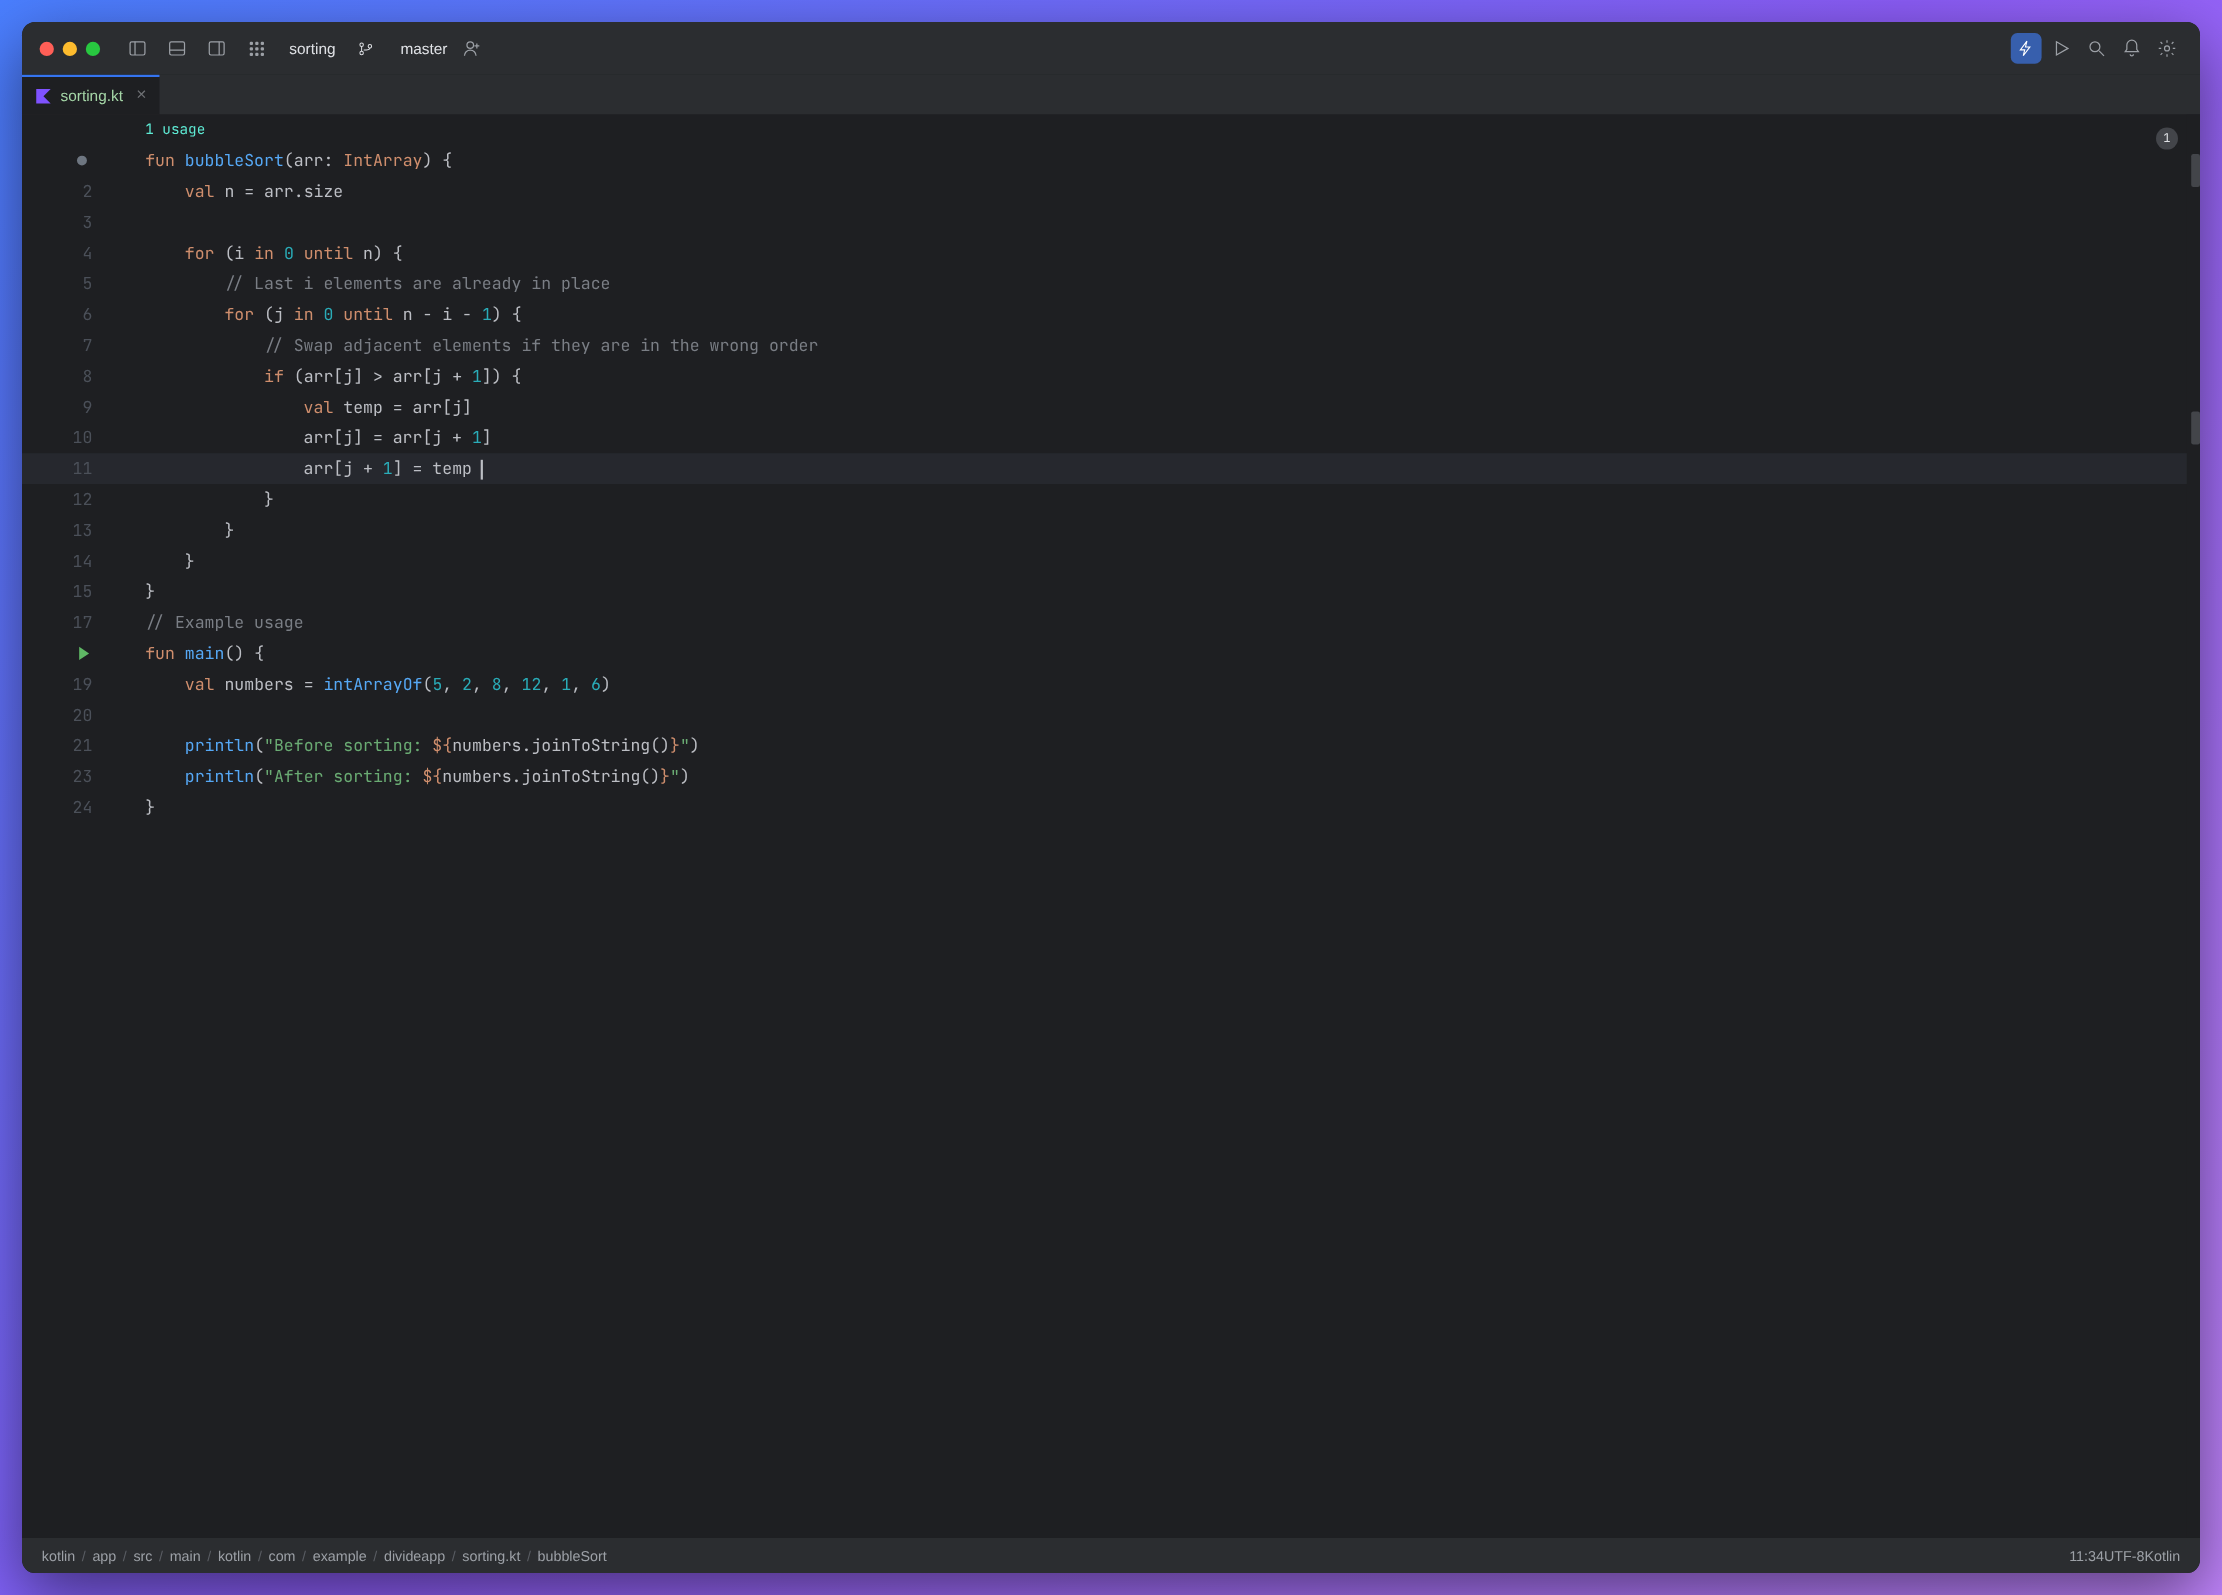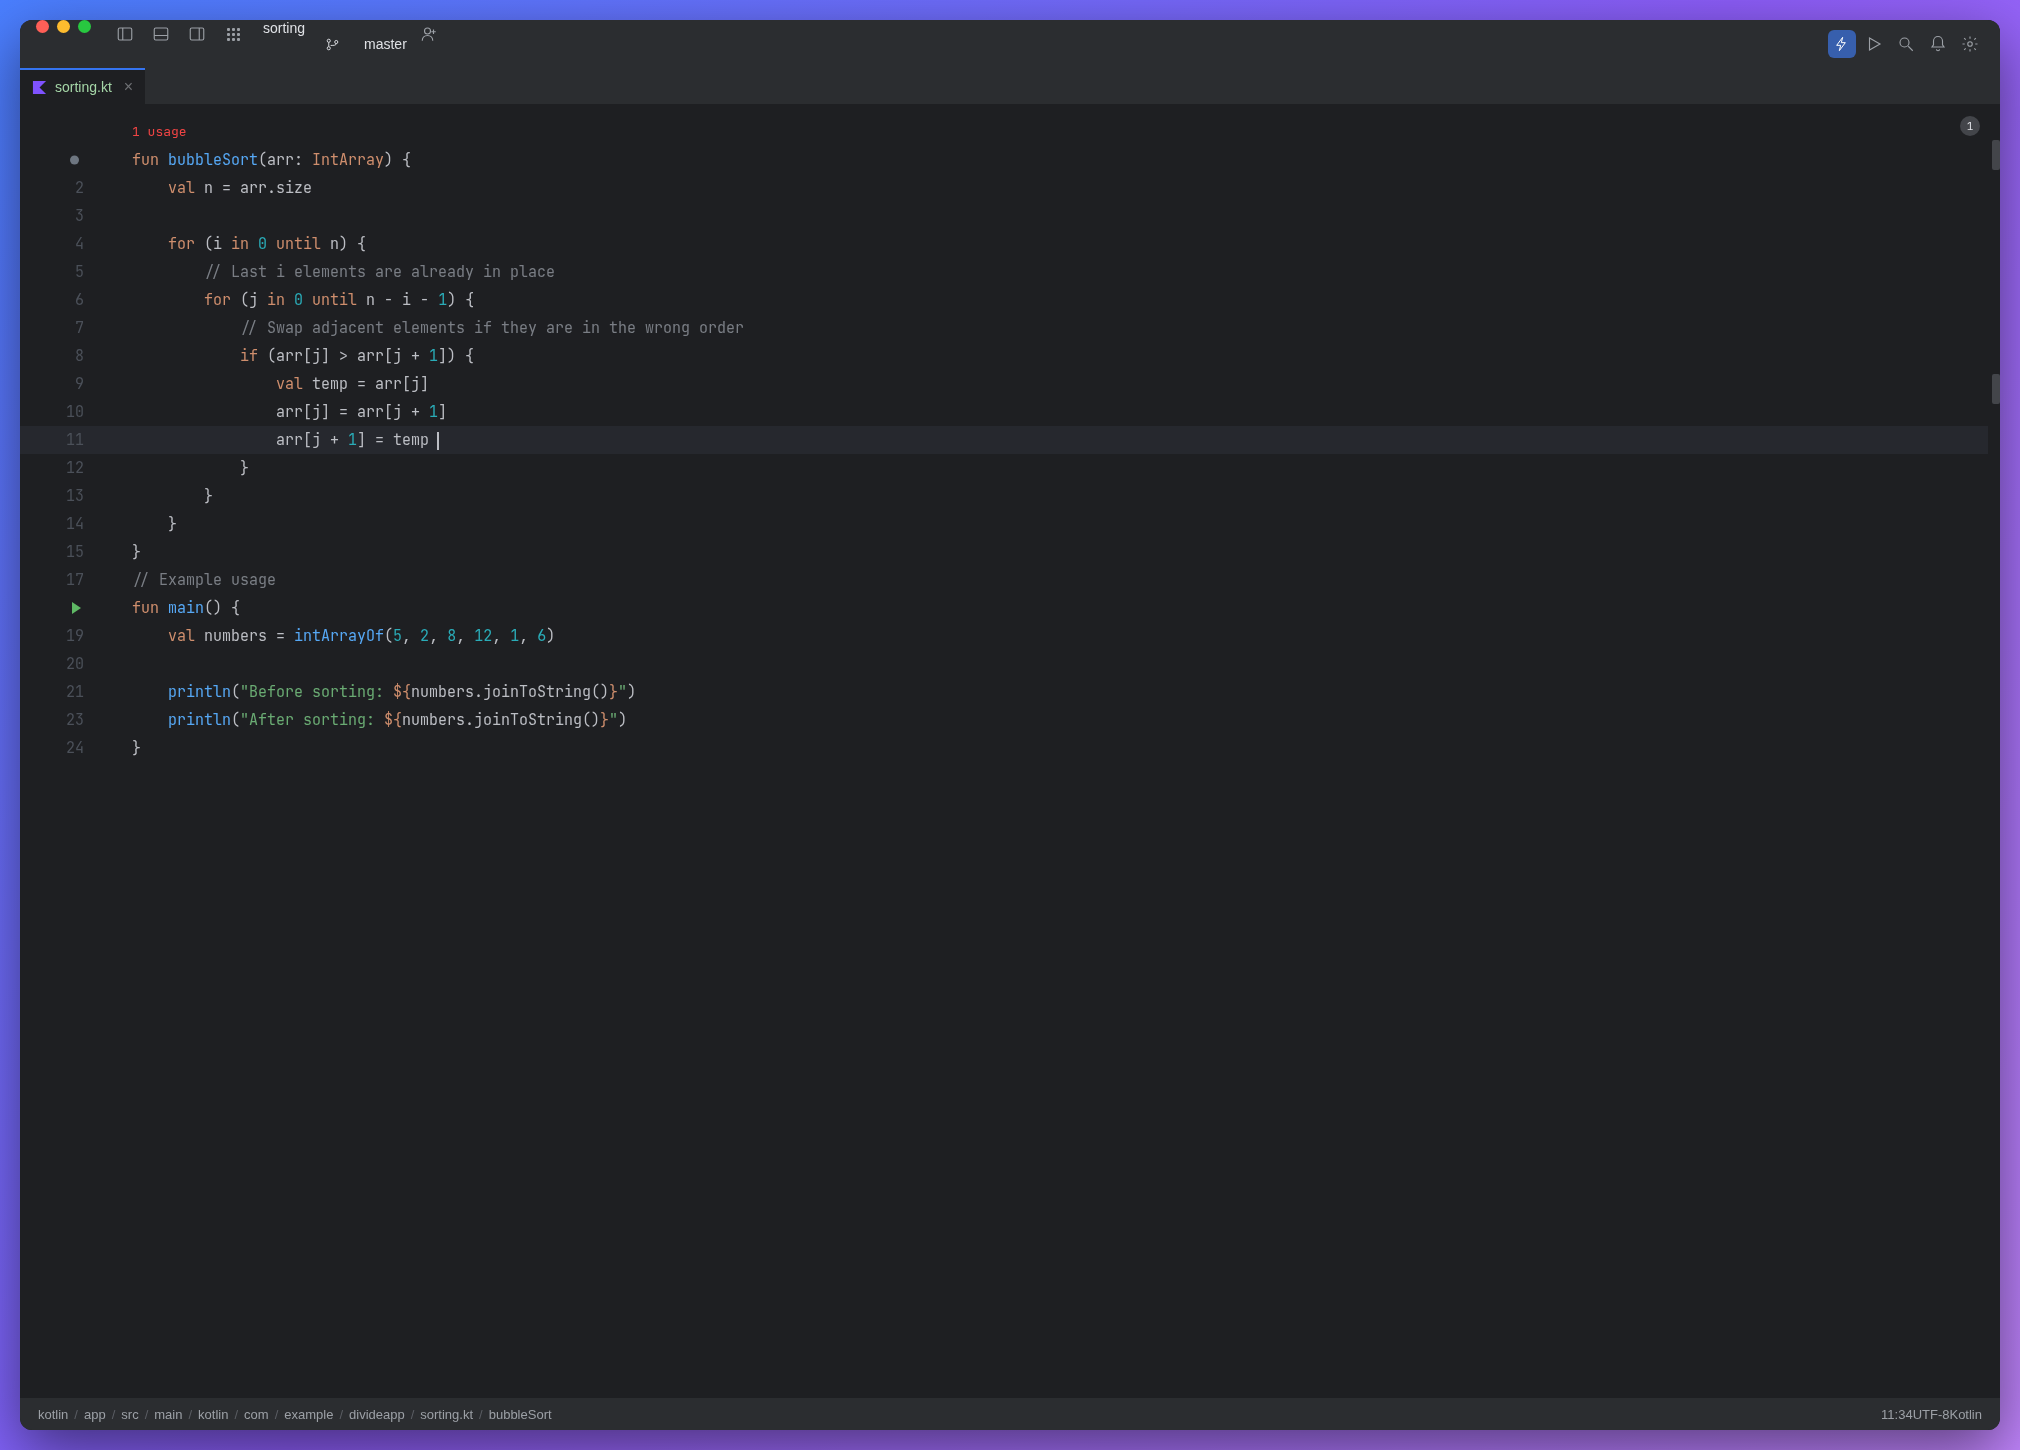--- a/index.html
+++ b/index.html
@@ -1,39 +1,39 @@
 <!DOCTYPE html>
 <html><head>
 <meta charset="utf-8">
 <style>
 *{margin:0;padding:0;box-sizing:border-box}
 body{background:linear-gradient(135deg,#4a7fff 0%,#8b5cf6 50%,#c084fc 100%);padding:20px;font-family:-apple-system,BlinkMacSystemFont,"Segoe UI",sans-serif;min-height:100vh}
 .window{background:#1e1f22;border-radius:12px;overflow:hidden;box-shadow:0 20px 60px rgba(0,0,0,0.5);height:calc(100vh - 40px);display:flex;flex-direction:column}
-.titlebar{background:#2b2d30;height:48px;display:flex;padding:0 16px;gap:8px}
+.titlebar{background:#2b2d30;height:48px;display:flex;align-items:center;padding:0 16px;gap:8px}
 .traffic{display:flex;gap:8px;margin-right:12px}
 .dot{width:13px;height:13px;border-radius:50%}
 .dot.red{background:#ff5f57}
 .dot.yellow{background:#febc2e}
 .dot.green{background:#28c840}
 .tb-icon{width:28px;height:28px;display:flex;align-items:center;justify-content:center;color:#9ca0a6;cursor:pointer;border-radius:4px}
 .tb-icon svg{width:18px;height:18px;stroke:currentColor;fill:none;stroke-width:1.5}
 .project{color:#dfe1e5;font-size:14px;margin-left:8px}
 .branch{display:flex;align-items:center;color:#dfe1e5;font-size:14px;gap:24px;margin-left:12px}
 .branch svg{width:15px;height:15px;stroke:currentColor;fill:none;stroke-width:1.5}
 .spacer{flex:1}
 .tb-right{display:flex;gap:4px;align-items:center}
 .ai-icon{background:#375fad;border-radius:6px;padding:4px 6px}
 .ai-icon svg{stroke:#fff}
 .tabs{background:#2b2d30;height:36px;display:flex;border-top:2px solid #3574f0;border-top-width:0}
 .tab{display:flex;align-items:center;padding:0 12px;gap:8px;background:#1e1f22;color:#a5d6a7;font-size:14px;border-top:2px solid #3574f0;position:relative;top:0}
 .tab-icon{width:15px;height:15px}
 .tab-close{color:#6e7074;font-size:16px;cursor:pointer;margin-left:4px}
 .editor-wrap{flex:1;display:flex;overflow:hidden;position:relative}
 .editor{flex:1;background:#1e1f22;font-family:"JetBrains Mono","Fira Code",Consolas,monospace;font-size:15px;line-height:28px;overflow:auto;position:relative}
-.usages{color:#ef4444;font-size:13px;padding-left:112px;padding-top:14px}
+.usages{color:#5eead4;font-size:13px;padding-left:112px;}
 .lines{padding-bottom:20px}
 .line{display:flex;height:28px}
 .line.highlight{background:#26282e}
 .gutter{width:82px;text-align:right;padding-right:18px;color:#4b5059;user-select:none;position:relative;flex-shrink:0}
 .gutter-icon{position:absolute;left:50px;top:50%;transform:translateY(-50%)}
 .gutter-dot{width:9px;height:9px;border-radius:50%;background:#6e7681}
 .gutter-play{width:0;height:0;border-left:9px solid #5fb865;border-top:6px solid transparent;border-bottom:6px solid transparent;position:absolute;left:52px;top:50%;transform:translateY(-50%)}
 .code{padding-left:30px;white-space:pre;color:#bcbec4}
 .kw{color:#cf8e6d}
 .fn{color:#56a8f5}

